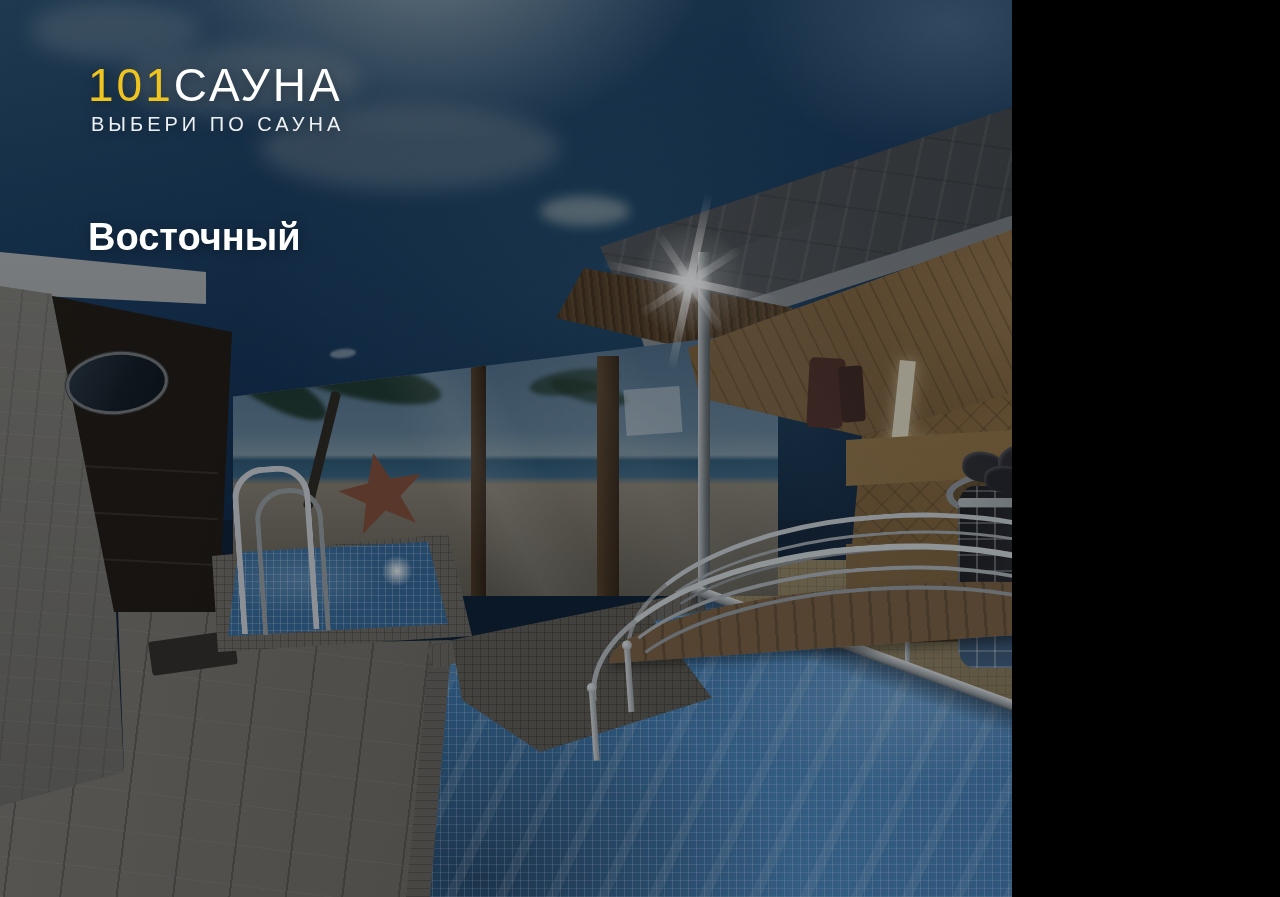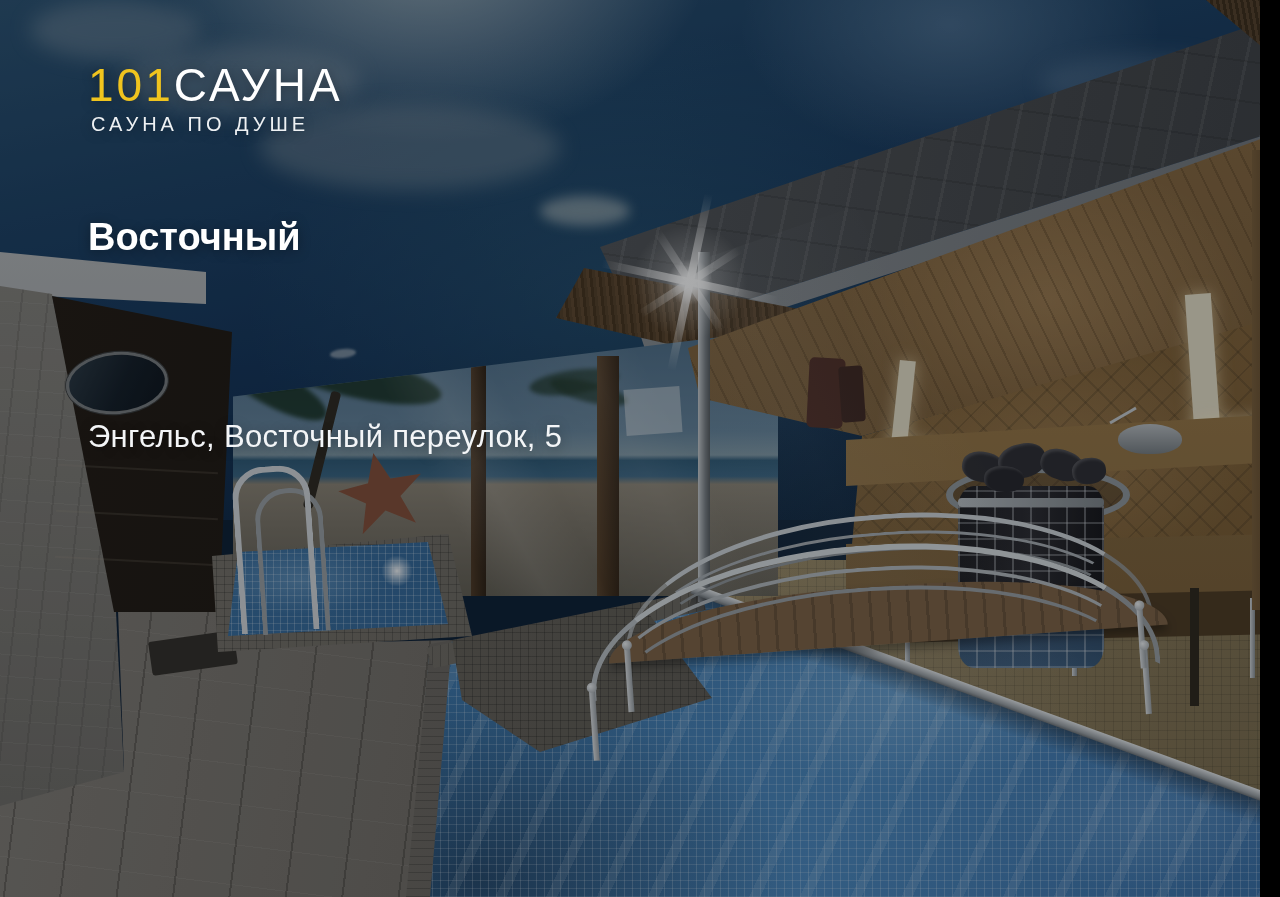--- a/index.html
+++ b/index.html
@@ -1,16 +1,16 @@
 <!DOCTYPE html>
 <html><head>
 <meta charset="utf-8">
 <style>
   html,body{margin:0;padding:0;background:#000;}
-  #stage{position:relative;width:1260px;height:897px;overflow:hidden;
+  #stage{position:relative;width:1012px;height:897px;overflow:hidden;
          background:#0d2036;font-family:"Liberation Sans",sans-serif;}
   #stage .el{position:absolute;}
   .full{left:0;top:0;width:1280px;height:897px;}
 
   
   .sky{left:0;top:0;width:1280px;height:520px;z-index:1;background:
     radial-gradient(430px 300px at 430px -50px, rgba(238,242,238,.55), rgba(238,242,238,0) 65%),
     radial-gradient(300px 190px at 950px 25px, rgba(170,200,228,.30), rgba(170,200,228,0) 70%),
     radial-gradient(520px 380px at 620px 300px, rgba(66,128,150,.28), rgba(66,128,150,0) 72%),
     linear-gradient(168deg,#2c5374 0%,#1d4266 28%,#143459 55%,#0e2744 78%,#0a1f36 100%);}
@@ -350,18 +350,17 @@
     <div class="fl-arm fa2"></div>
     <div class="fl-arm fa3"></div>
     <div class="fl-arm fa4"></div>
   </div>
 
   <div class="el full vignette"></div>
   <div class="el full overlay"></div>
 
   <div class="el content">
     <div class="logo"><span class="num">101</span><span class="word">САУНА</span></div>
-    <div class="tagline">САУНА ПО ДУШЕ</div>
+    <div class="tagline">ВЫБЕРИ ПО САУНА</div>
     <div class="category">Восточный</div>
-    <div class="address">Энгельс, Восточный переулок, 5</div>
   </div>
 
 </div>
 
 </body></html>

